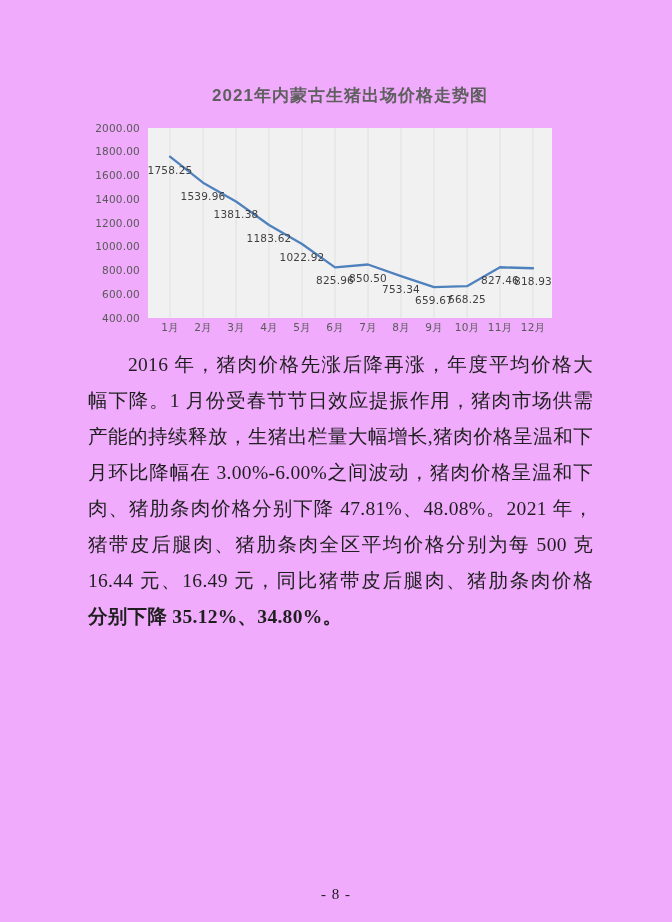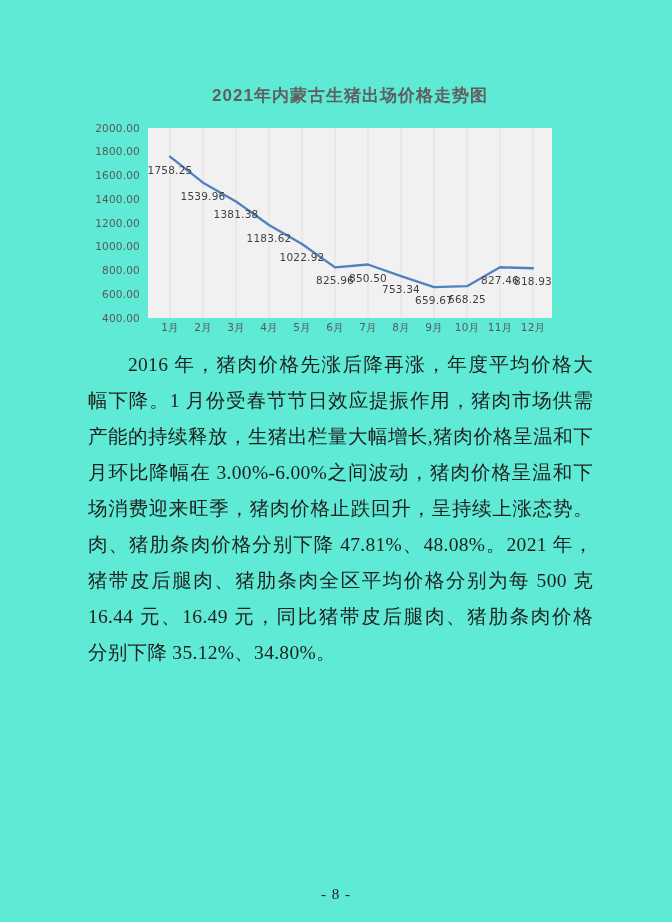--- a/index.html
+++ b/index.html
@@ -1,17 +1,17 @@
 <!DOCTYPE html>
 <html><head>
 <meta charset="utf-8">
 <style>
   html,body{margin:0;padding:0;background:#ffffff;}
   .page{
-    position:relative;width:672px;height:922px;background:#5eead4;overflow:hidden;
+    position:relative;width:672px;height:922px;background:#f0abfc;overflow:hidden;
     font-family:"Liberation Serif","DejaVu Serif",serif;
   }
   .chart-title{
     position:absolute;left:148px;top:84px;width:404px;height:24px;line-height:24px;
     text-align:center;font-family:"Liberation Sans","DejaVu Sans",sans-serif;
     font-size:17px;font-weight:600;color:#5f5f5f;letter-spacing:1px;white-space:nowrap;
   }
   #chart-svg{position:absolute;left:85px;top:118px;}
   .axis-lb{
     font-family:"DejaVu Sans","Liberation Sans",sans-serif;
@@ -22,21 +22,21 @@
     font-size:10.5px;fill:#404040;letter-spacing:.2px;
   }
   .body-text{
     position:absolute;left:88px;top:347px;width:505px;color:#1f1f1f;
   }
   .pline{
     height:36px;line-height:36px;font-size:19.5px;letter-spacing:.3px;
     text-align:justify;text-align-last:justify;white-space:nowrap;overflow:visible;
   }
   .pline.indent{text-indent:40px;}
-  .pline.last{text-align:left;text-align-last:left;}
+  .pline.last{text-align:left;text-align-last:left;font-weight:bold;}
   .page-number{
     position:absolute;left:0;top:886px;width:672px;text-align:center;
     font-size:15px;color:#1a1a1a;letter-spacing:1px;
   }
 </style>
 </head>
 <body>
 
 <div class="page">
 
@@ -90,21 +90,20 @@
       <text x="382" y="185.1453125" text-anchor="middle" class="dlb">668.25</text>
       <text x="415" y="166.239125" text-anchor="middle" class="dlb">827.46</text>
       <text x="448" y="167.2520625" text-anchor="middle" class="dlb">818.93</text>
     </svg>
 
   <div class="body-text" id="paragraph">
       <div class="pline indent">2016 年，猪肉价格先涨后降再涨，年度平均价格大</div>
       <div class="pline">幅下降。1 月份受春节节日效应提振作用，猪肉市场供需</div>
       <div class="pline">产能的持续释放，生猪出栏量大幅增长,猪肉价格呈温和下</div>
       <div class="pline">月环比降幅在 3.00%-6.00%之间波动，猪肉价格呈温和下</div>
-      <div class="pline">场消费迎来旺季，猪肉价格止跌回升，呈持续上涨态势。</div>
       <div class="pline">肉、猪肋条肉价格分别下降 47.81%、48.08%。2021 年，</div>
       <div class="pline">猪带皮后腿肉、猪肋条肉全区平均价格分别为每 500 克</div>
       <div class="pline">16.44 元、16.49 元，同比猪带皮后腿肉、猪肋条肉价格</div>
       <div class="pline last">分别下降 35.12%、34.80%。</div>
     </div>
 
   <div class="page-number">- 8 -</div>
 
 </div>
 

